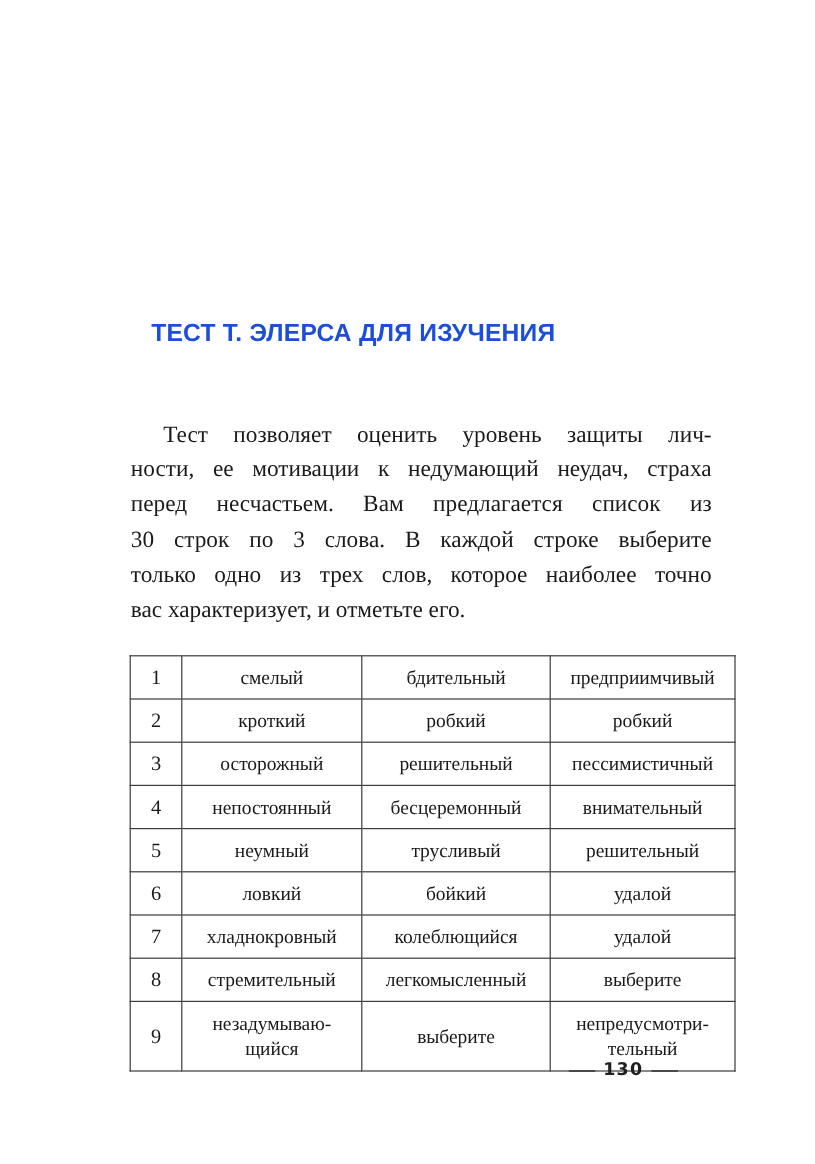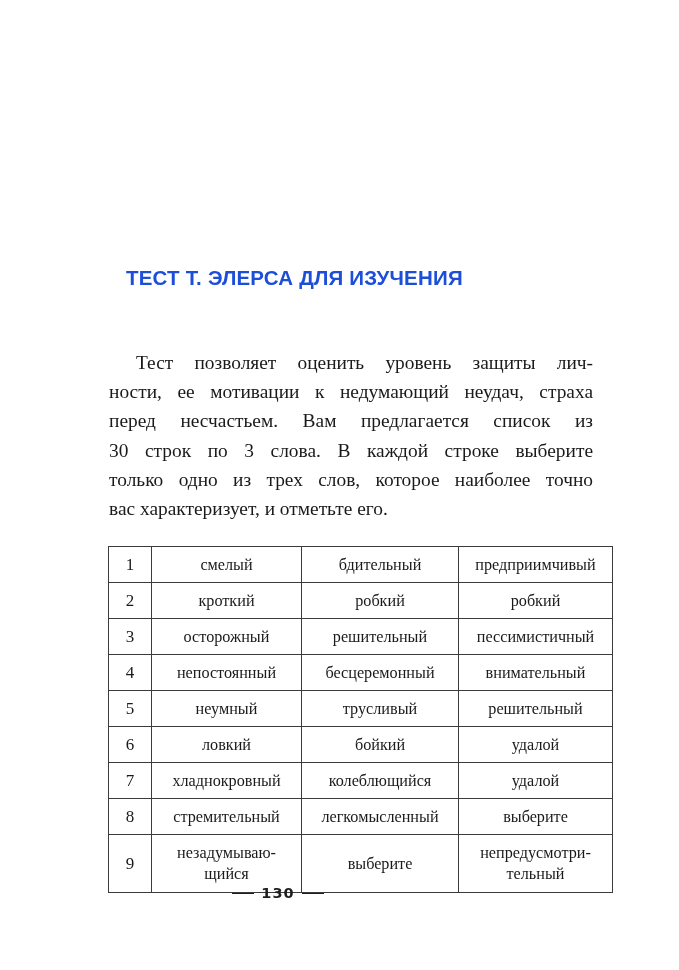--- a/index.html
+++ b/index.html
@@ -96,24 +96,24 @@
     height: 51px;
   }
   .word-table .wrapcell {
     display: block;
     line-height: 21px;
   }
 
   
   .page-footer {
     position: absolute;
-    left: 0;
+    left: 16px;
     top: 884px;
     width: 556px;
-    text-align: center;
+    text-align: right;
     font-family: "DejaVu Sans", "Liberation Sans", sans-serif;
     font-size: 14.5px;
     font-weight: 600;
     color: #1f1f1f;
     letter-spacing: 1px;
   }
   .page-footer .dash {
     display: inline-block;
     vertical-align: middle;
     width: 22px;

